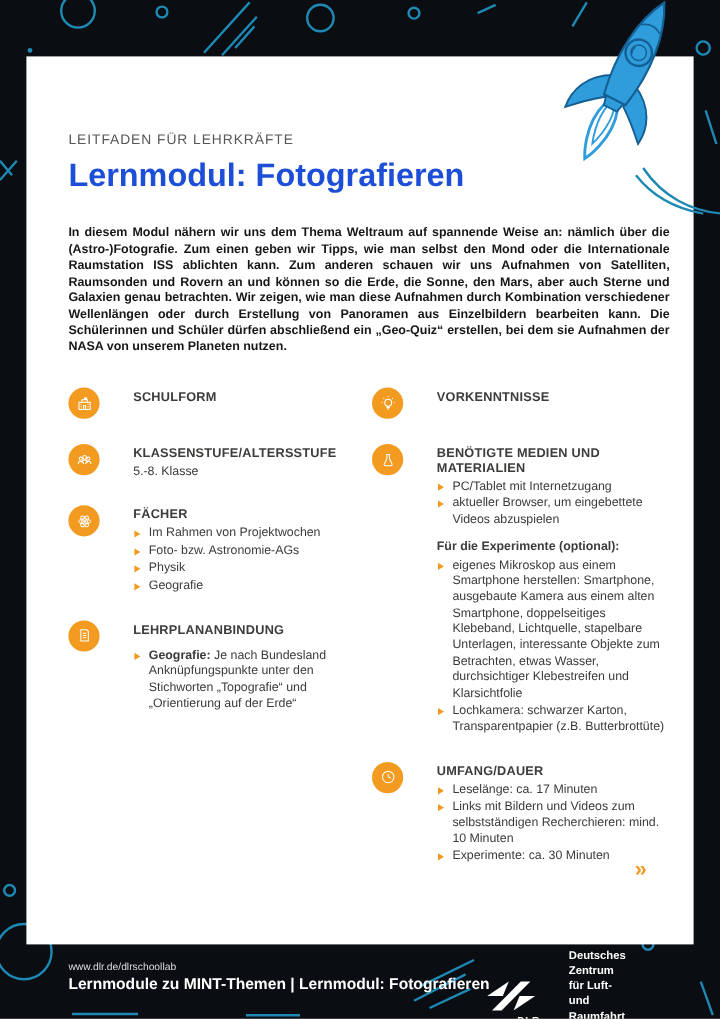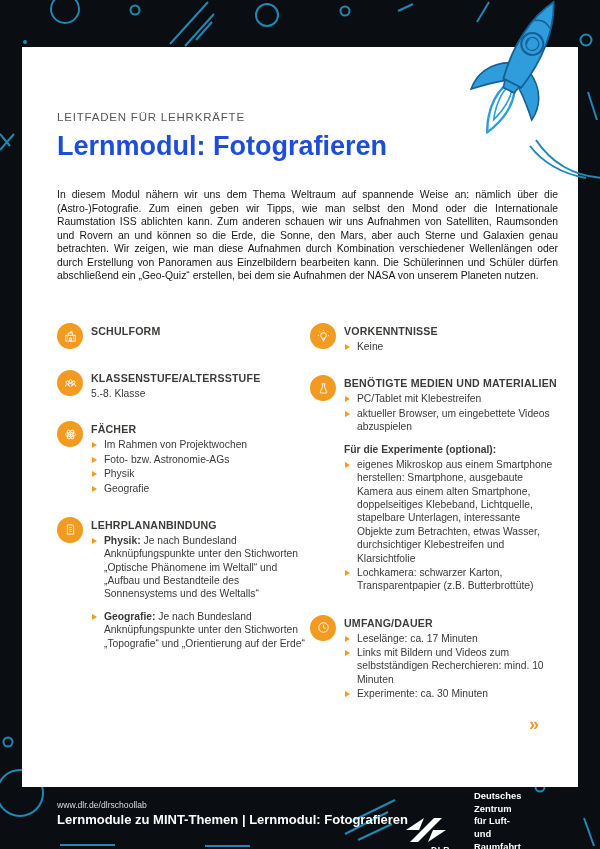--- a/index.html
+++ b/index.html
@@ -21,34 +21,34 @@
   .eyebrow {
     position:absolute; left:35px; top:64px;
     font-size:11.5px; letter-spacing:.8px; color:#575756;
   }
   .title {
     position:absolute; left:35px; top:84px;
     font-size:27px; font-weight:bold; color:#1d4ed8;
   }
   .intro {
     position:absolute; left:35px; top:141px; width:501px;
-    font-size:10.4px; font-weight:normal; line-height:1.3; color:#161616;
+    font-size:10.4px; font-weight:bold; line-height:1.3; color:#161616;
     text-align:justify;
   }
   .columns { position:absolute; left:35px; top:276px; width:500px; display:flex; }
   .col-left  { width:253px; flex:0 0 253px; }
   .col-right { width:247px; flex:0 0 247px; }
 
   .sec { display:flex; margin-bottom:21px; }
   .icon-circle {
     flex:0 0 26px; width:26px; height:26px; border-radius:50%;
     background:#f29b20; display:flex; align-items:center; justify-content:center;
   }
   .icon-circle svg { width:15px; height:15px; }
-  .sec-body { flex:1; padding-left:8px; padding-top:2px; }
+  .sec-body { flex:1; padding-left:8px; padding-top:2px;margin-left:20px; }
   .sec-h {
     font-size:10.6px; font-weight:bold; color:#3c3c3b;
     letter-spacing:.2px; margin-bottom:3px;
   }
   .sec-text, .blist li, .sub-h {
     font-size:10.3px; line-height:1.3; color:#3a3a39;
   }
   .blist { list-style:none; }
   .blist li { position:relative; padding-left:13px; margin-bottom:1px; }
   .blist li::before {
@@ -174,57 +174,53 @@
       <div class="sec" style="margin-top:6px">
         <div class="icon-circle">
           <svg viewBox="0 0 24 24" stroke="#fff" stroke-width="1.4" fill="none">
             <path d="M7 4.5 h8 l2 2 V19.5 H7 Z"></path>
             <path d="M9.5 9 h5 M9.5 12 h5 M9.5 15 h5"></path>
           </svg>
         </div>
         <div class="sec-body">
           <div class="sec-h">LEHRPLANANBINDUNG</div>
           <ul class="blist">
-            <li><b>Physik:</b><span> Je nach Bundesland Anknüpfungspunkte unter den Stichworten „Optische Phänomene im Weltall“ und „Aufbau und Bestandteile des Sonnensystems und des Weltalls“</span></li>
             <li class="spaced"><b>Geografie:</b><span> Je nach Bundesland Anknüpfungspunkte unter den Stichworten „Topografie“ und „Orientierung auf der Erde“</span></li>
           </ul>
         </div>
       </div>
 
     </div>
 
     <div class="col-right">
 
       <div class="sec">
         <div class="icon-circle">
           <svg viewBox="0 0 24 24" stroke="#fff" stroke-width="1.4" fill="none">
             <circle cx="12" cy="10.5" r="4.6"></circle>
             <path d="M10.6 15 v2.2 h2.8 V15 M10.9 19 h2.2"></path>
             <path d="M12 3 v-1.5 M6.7 5.2 l-1.1 -1.1 M17.3 5.2 l1.1 -1.1 M4.8 10.5 h-1.5 M19.2 10.5 h1.5"></path>
           </svg>
         </div>
         <div class="sec-body">
           <div class="sec-h">VORKENNTNISSE</div>
-          <ul class="blist">
-            <li>Keine</li>
-          </ul>
         </div>
       </div>
 
       <div class="sec">
         <div class="icon-circle">
           <svg viewBox="0 0 24 24" stroke="#fff" stroke-width="1.4" fill="none">
             <path d="M10.3 4.5 v5.3 L6.8 17.3 a1.5 1.5 0 0 0 1.4 2 h7.6 a1.5 1.5 0 0 0 1.4 -2 L13.7 9.8 V4.5"></path>
             <path d="M9.2 4.5 h5.6"></path>
           </svg>
         </div>
         <div class="sec-body">
           <div class="sec-h">BENÖTIGTE MEDIEN UND MATERIALIEN</div>
           <ul class="blist">
-            <li>PC/Tablet mit Klebestreifen</li>
+            <li>PC/Tablet mit Internetzugang</li>
             <li>aktueller Browser, um eingebettete Videos abzuspielen</li>
           </ul>
           <div class="sub-h">Für die Experimente (optional):</div>
           <ul class="blist">
             <li>eigenes Mikroskop aus einem Smartphone herstellen: Smartphone, ausgebaute Kamera aus einem alten Smartphone, doppelseitiges Klebeband, Lichtquelle, stapelbare Unterlagen, interessante Objekte zum Betrachten, etwas Wasser, durchsichtiger Klebestreifen und Klarsichtfolie</li>
             <li>Lochkamera: schwarzer Karton, Transparentpapier (z.B. Butterbrottüte)</li>
           </ul>
         </div>
       </div>
 

